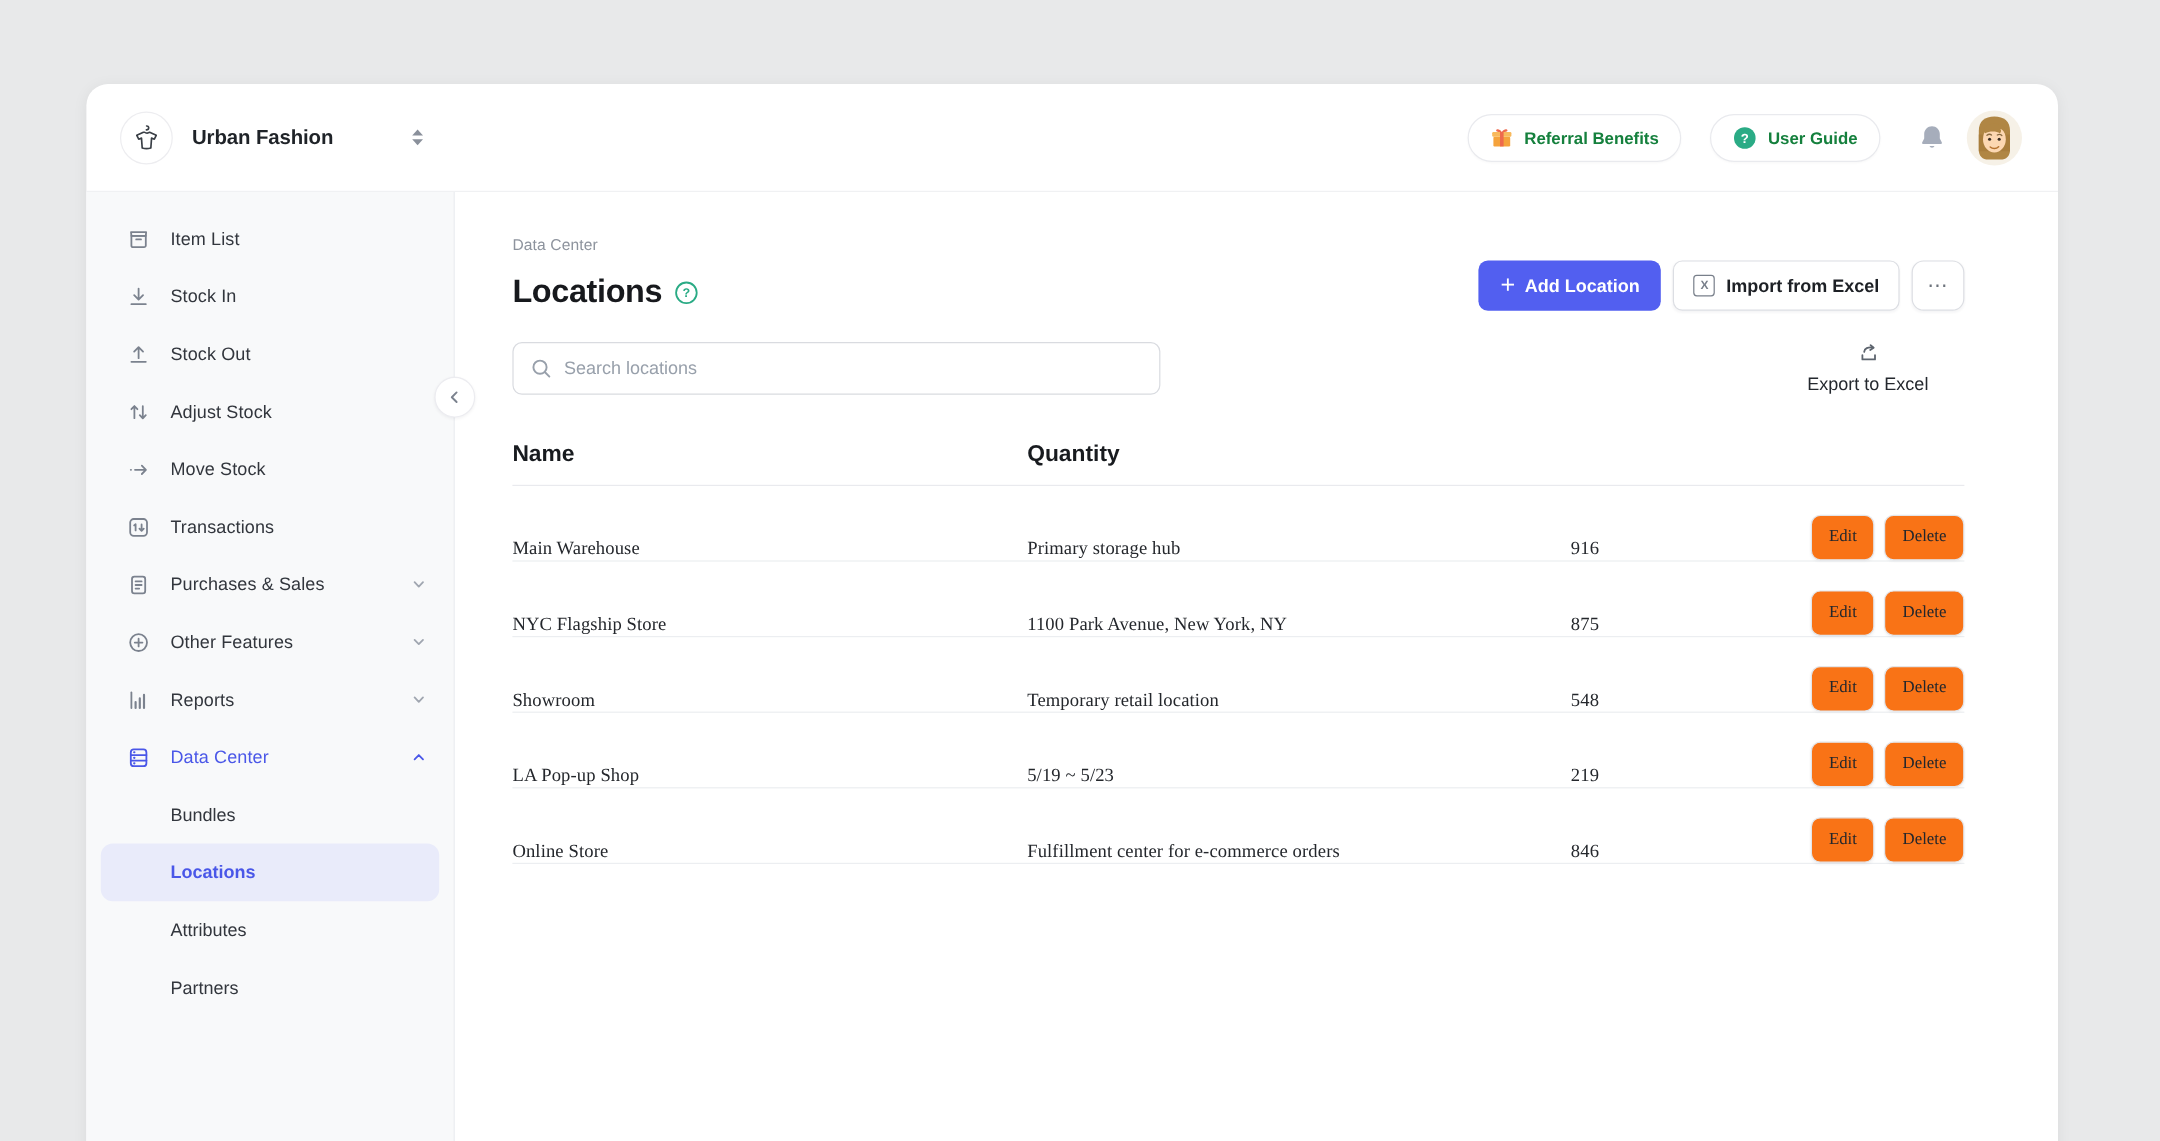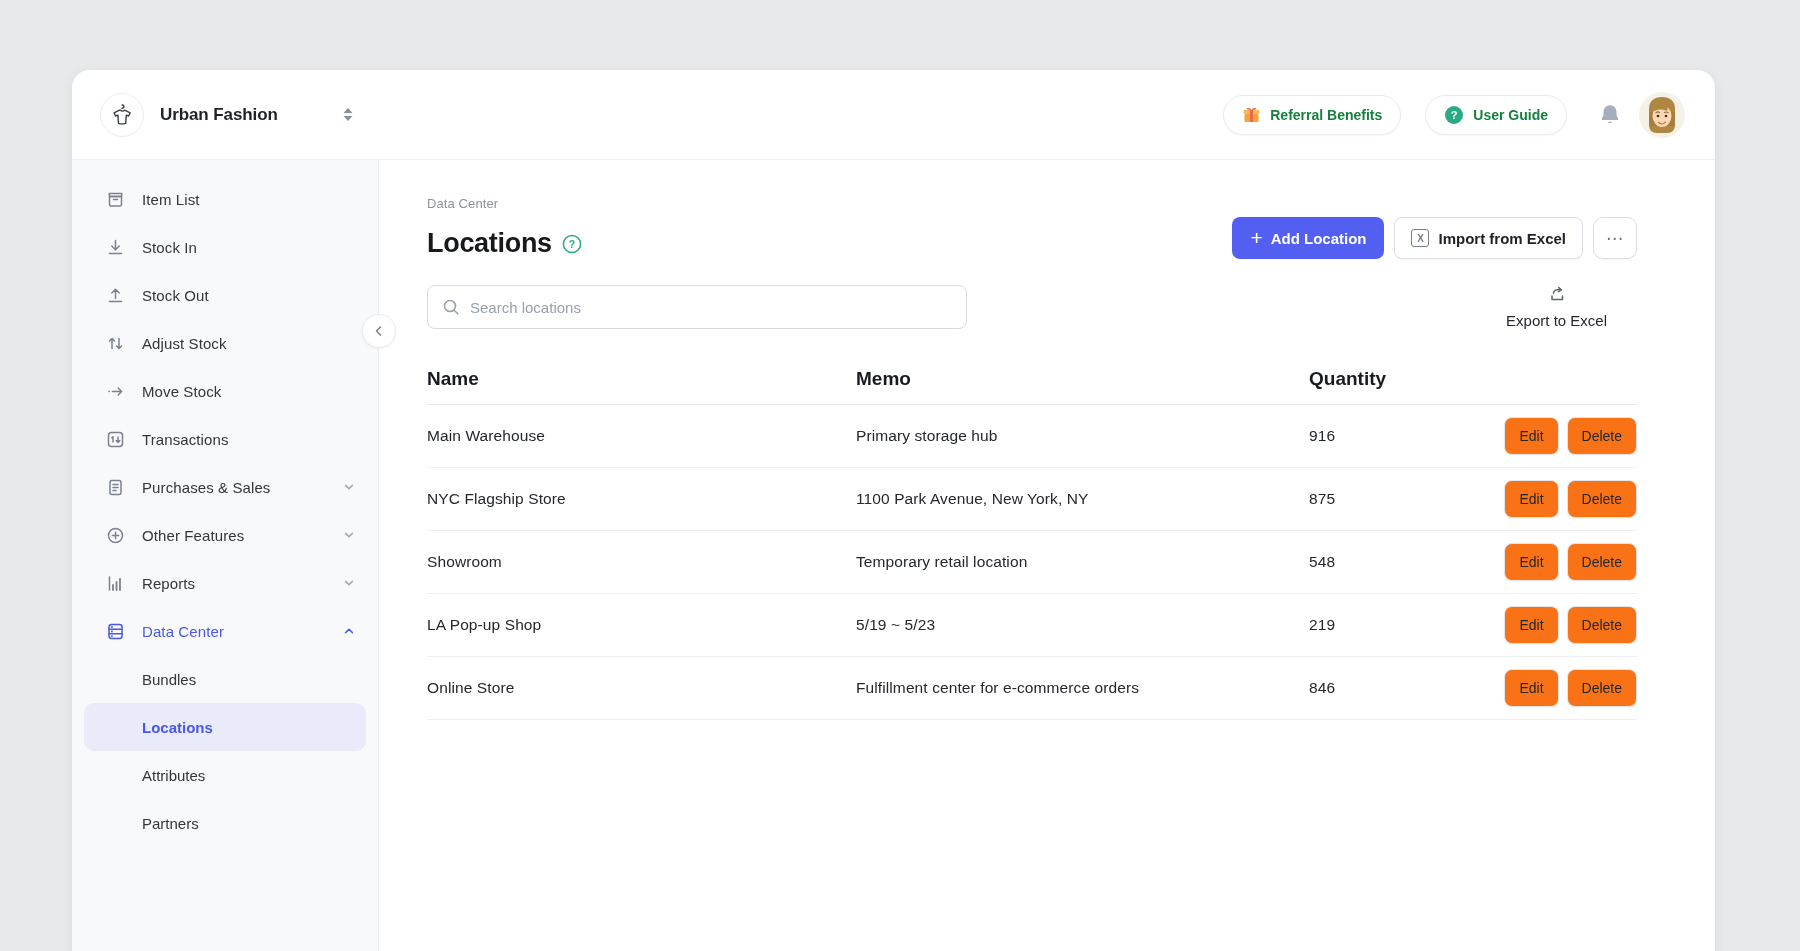--- a/index.html
+++ b/index.html
@@ -111,21 +111,21 @@
     font-size:15px; font-weight:500; color:#24282e; cursor:pointer;flex-direction:column;
   }
   
   .table { margin-top:24px; }
   .t-head { display:flex; align-items:center; height:52px; border-bottom:1px solid #e9eaee; }
   .t-head .col { font-size:19px; font-weight:600; color:#181b1f; }
   .col-name { width:429px; }
   .col-memo { width:453px; }
   .col-qty  { width:140px; }
   .col-actions { margin-left:auto; display:flex; gap:8px; }
-  .t-row { display:flex; align-items:center; height:63px; border-bottom:1px solid #eceef1; }
+  .t-row { display:flex; align-items:flex-end; height:63px; border-bottom:1px solid #eceef1;font-family:Liberation Serif, serif; }
   .t-row .cell { font-size:15.5px; color:#24272c; letter-spacing:.1px; }
   .btn-row {
     height:38px; background:#f97316; border:1px solid #e3e5e9; border-radius:8px;
     font-size:14px; font-weight:500; color:#24272c; padding:0 14px;
     cursor:pointer; box-shadow:0 1px 2px rgba(16,24,40,.04); font-family:inherit;
   }
   svg { display:block; }
 </style>
 </head>
 <body>
@@ -374,21 +374,20 @@
               <path d="m10.8 2.6 2.6 2.2-2.9 1.9"></path>
             </svg>
           </span>
           <span>Export to Excel</span>
         </div>
       </div>
 
       <div class="table">
         <div class="t-head">
           <div class="col col-name">Name</div>
-          <div class="col col-memo">Memo</div>
           <div class="col col-qty">Quantity</div>
           <div class="col-actions"></div>
         </div>
         <div id="table-body">
             <div class="t-row">
               <div class="cell col-name">Main Warehouse</div>
               <div class="cell col-memo">Primary storage hub</div>
               <div class="cell col-qty">916</div>
               <div class="col-actions">
                 <button class="btn-row">Edit</button>

